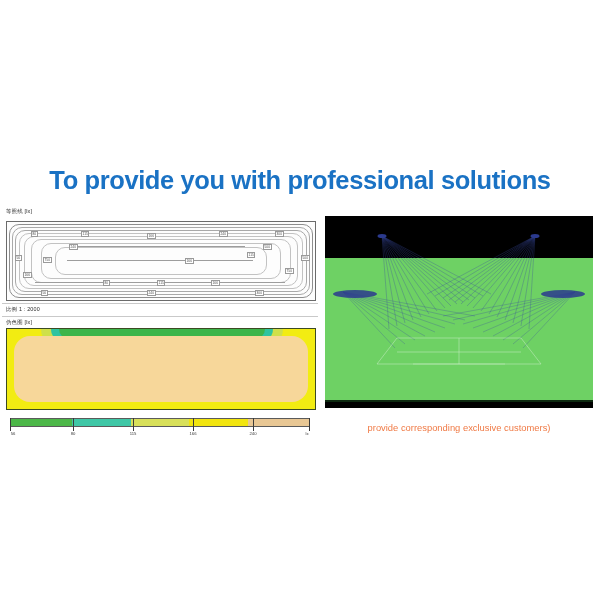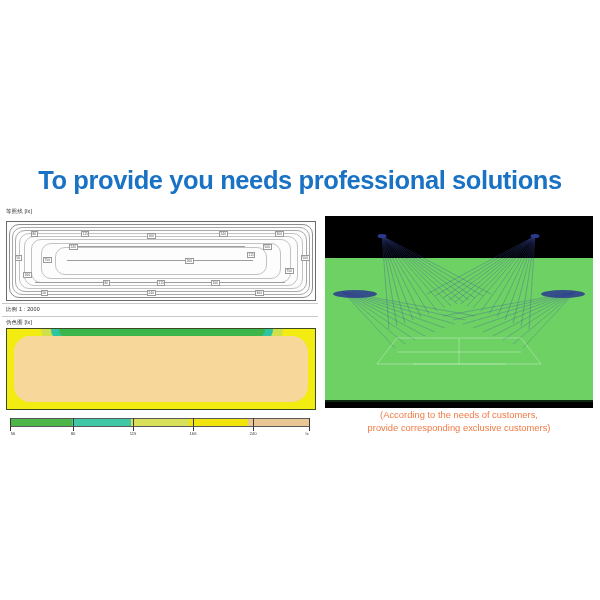--- a/index.html
+++ b/index.html
@@ -183,21 +183,21 @@
     line-height: 12.6px;
     color: #f07a45;
     font-family: "Liberation Sans", sans-serif;
   }
 </style>
 </head>
 <body>
 
 <div id="page">
 
-  <div class="headline">To provide you needs professional solutions</div>
+  <div class="headline">To provide you with professional solutions</div>
 
   <div class="left-panel">
 
     <div class="sheet-label" style="left:4px; top:2px;">等照线 [lx]</div>
 
     <div class="isolux-box">
       <div class="contour" style="left:2px;  top:2px;  width:302px; height:72px;"></div>
       <div class="contour thin" style="left:5px;  top:5px;  width:296px; height:66px;"></div>
       <div class="contour thin" style="left:8px;  top:8px;  width:290px; height:60px;"></div>
       <div class="contour faint" style="left:12px; top:11px; width:282px; height:54px;"></div>
@@ -344,17 +344,17 @@
         <line x1="134" y1="122" x2="134" y2="148"></line>
         <line x1="72" y1="136" x2="196" y2="136"></line>
         <line x1="88" y1="148" x2="180" y2="148"></line>
       </g>
       <rect x="0" y="184" width="268" height="2" fill="#0d2a10"></rect>
       <rect x="0" y="186" width="268" height="6" fill="#000000"></rect>
     </svg>
   </div>
 
   <div class="caption">
-    <span>(According to the needs of customers,</span><br>
+    <br>
     <span>provide corresponding exclusive customers)</span>
   </div>
 
 </div>
 
 </body></html>

